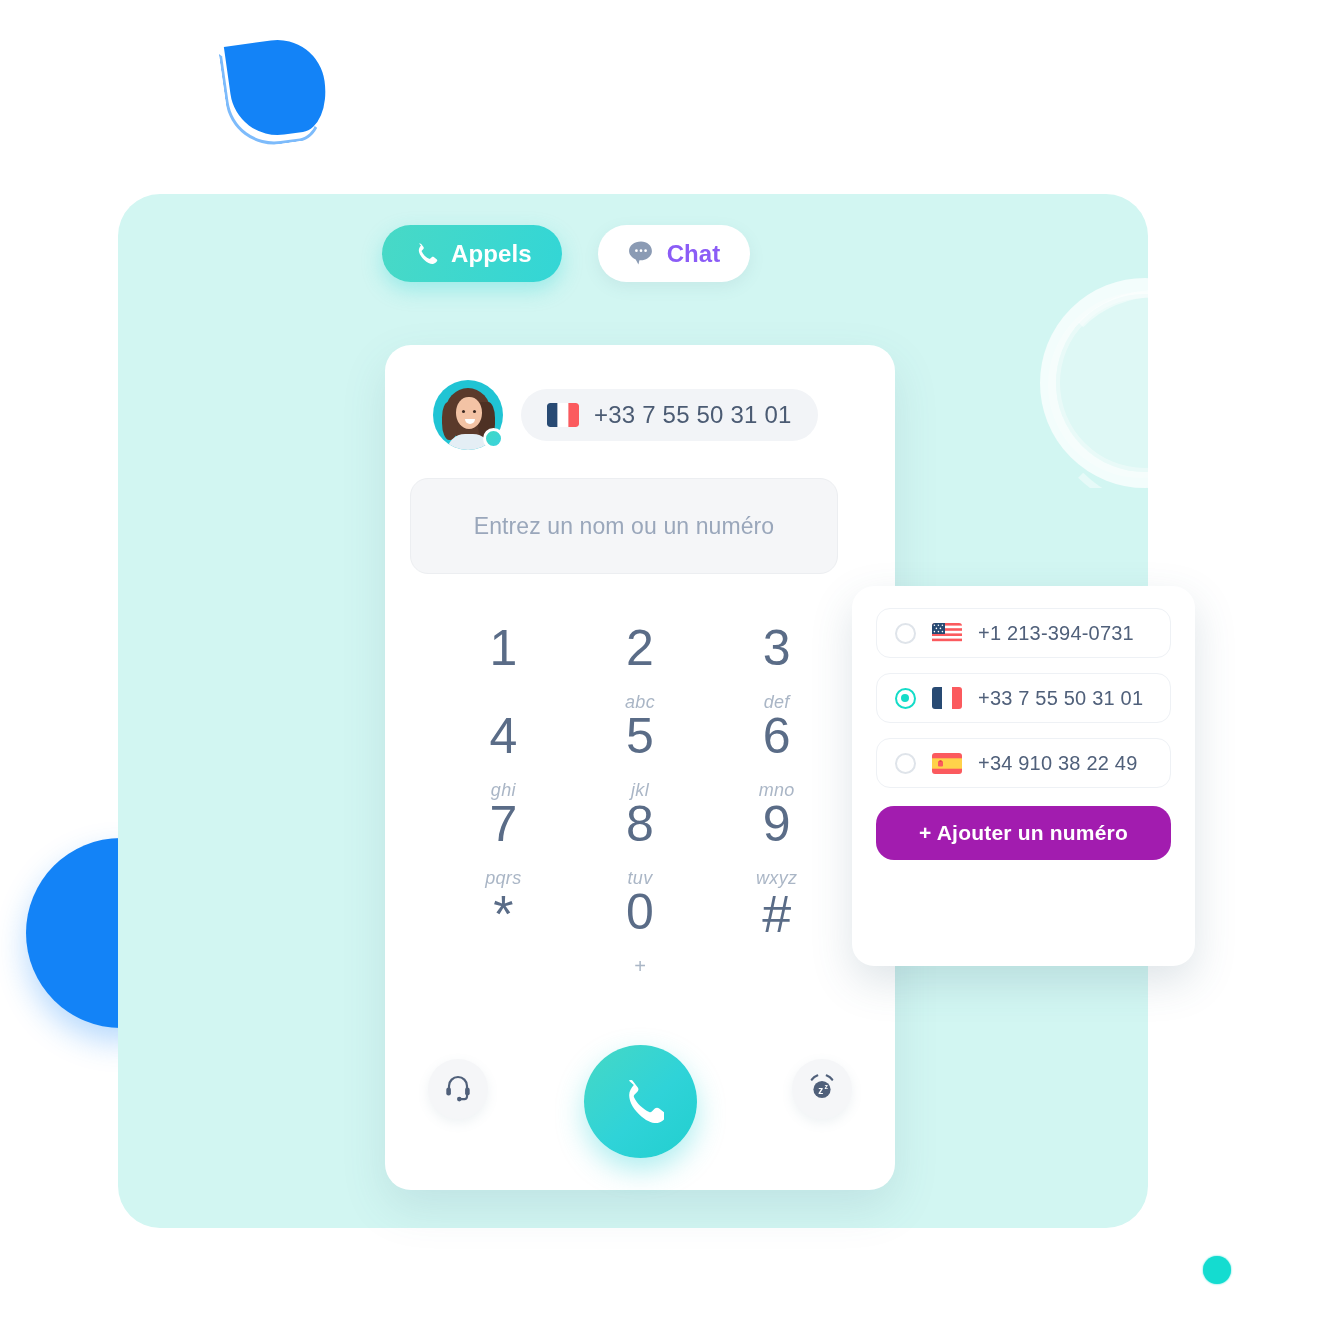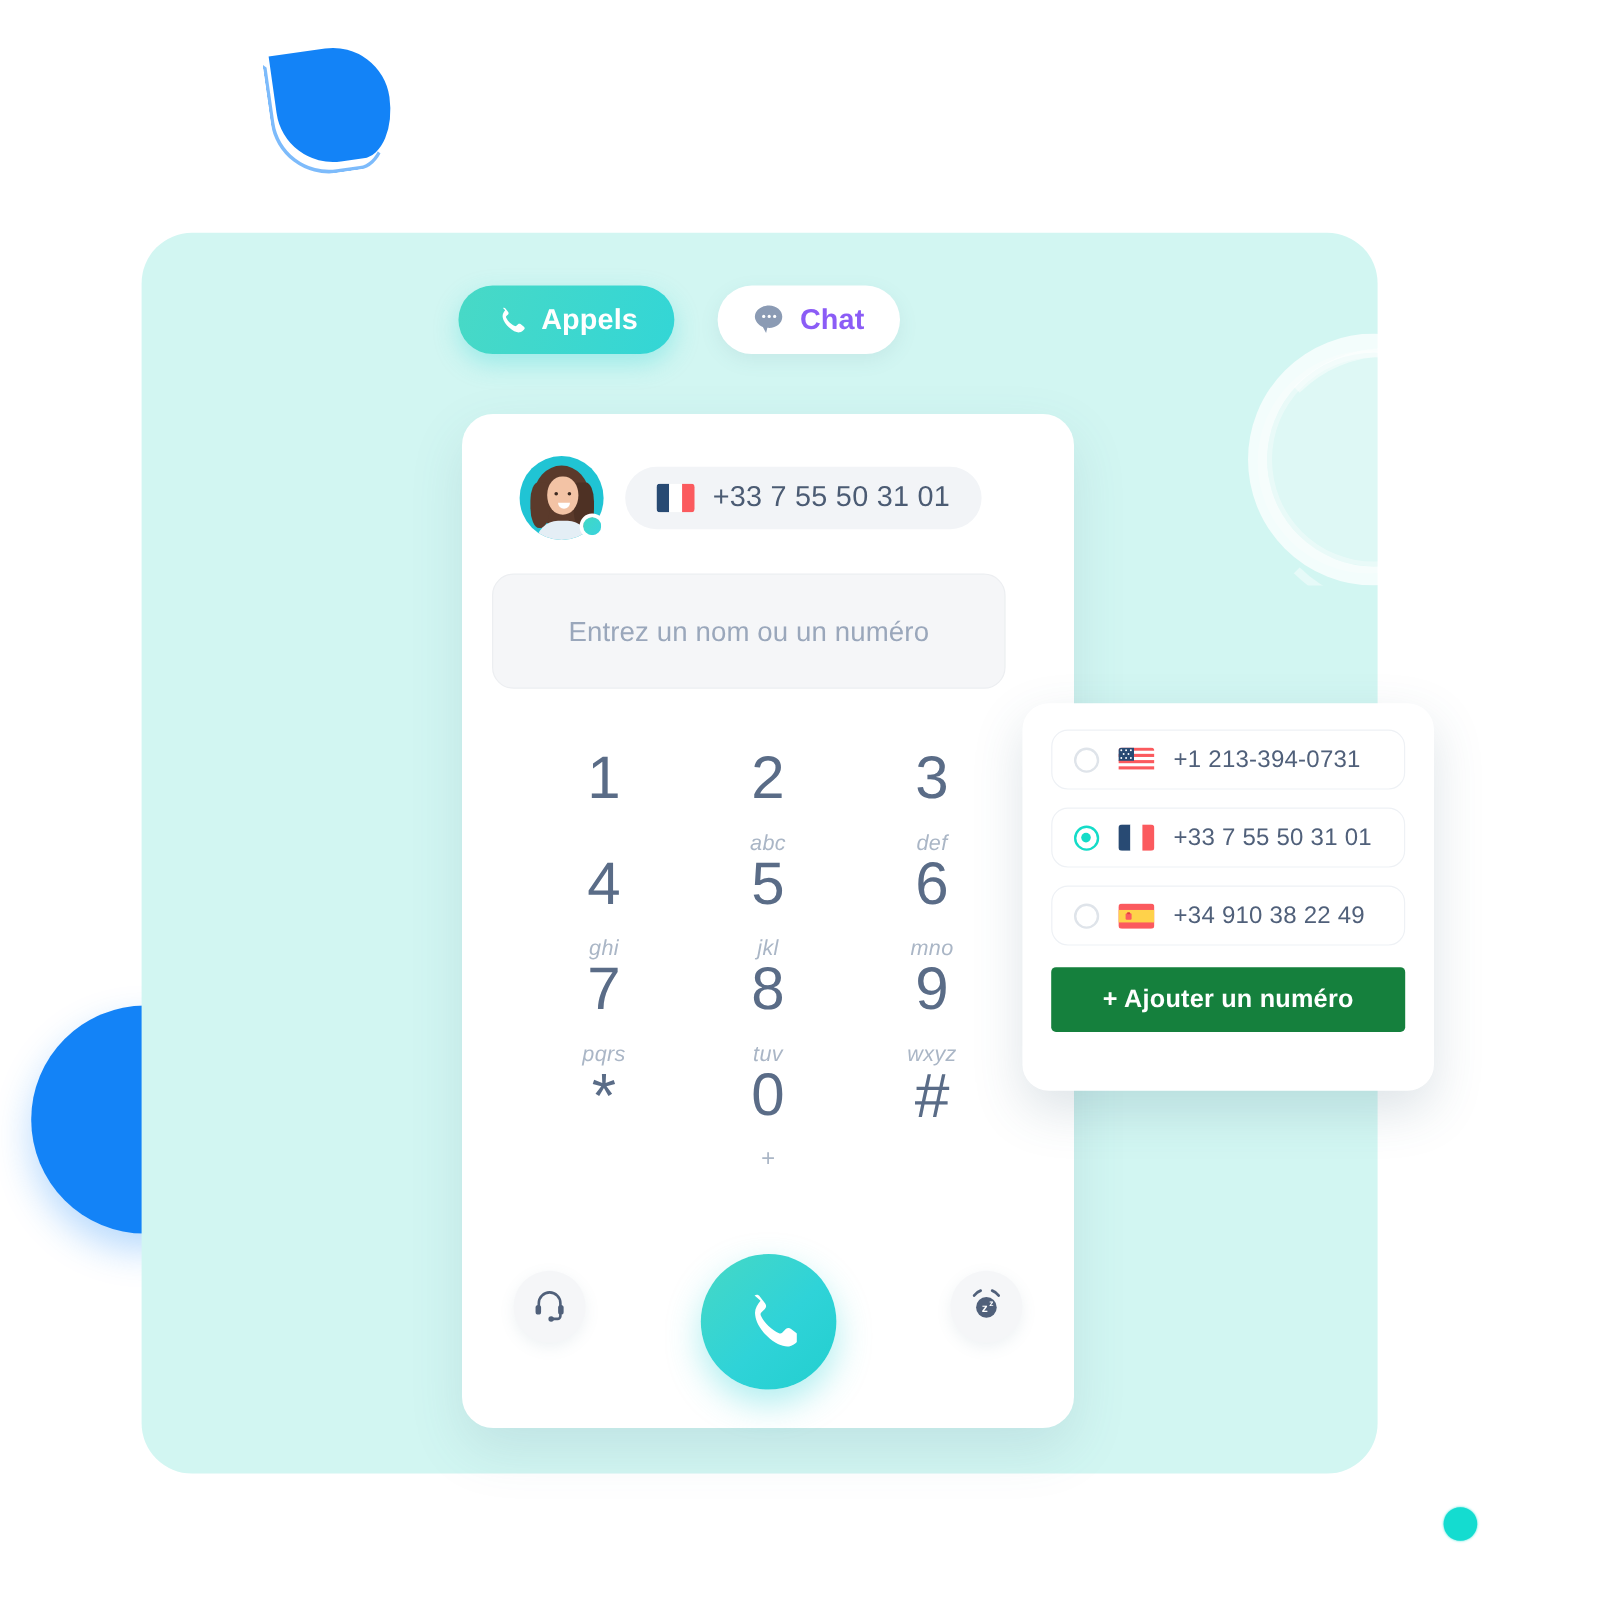--- a/index.html
+++ b/index.html
@@ -69,21 +69,21 @@
     border-left-color: transparent;
   }
   .deco-ring-soft{
     position:absolute; left:1048px; top:292px;
     width:186px; height:186px; border-radius:50%;
     background: rgba(255,255,255,.28);
   }
 
   
   .tabs {
-    position: absolute; left: 382px; top: 238px;
+    position: absolute; left: 382px; top: 225px;
     display: flex; align-items: center; gap: 36px;
     z-index: 6;
   }
   .tab {
     display: flex; align-items: center; gap: 13px;
     height: 57px; padding: 0 30px;
     border-radius: 30px;
     background: #fff;
     color: #8b5cf6;
     font-size: 24px; font-weight: bold;
@@ -213,21 +213,21 @@
     width: 113px; height: 113px; border-radius: 50%;
     background: linear-gradient(135deg,#46d8c5 0%, #2fd3d8 55%, #22cfcf 100%);
     display: flex; align-items: center; justify-content: center;
     box-shadow: 0 12px 28px rgba(47,211,216,.38);
     cursor: pointer;
   }
 
   
   .dropdown {
     position: absolute; left: 852px; top: 586px;
-    width: 343px; height: 323px;
+    width: 343px; height: 380px;
     background: #fff;
     border-radius: 22px;
     box-shadow: 0 16px 42px rgba(60,95,120,.17);
     z-index: 8;
     padding: 22px 24px;
   }
   .num-row {
     display: flex; align-items: center; gap: 16px;
     height: 50px; padding: 0 18px;
     border: 1.5px solid #eef1f5;
@@ -245,22 +245,22 @@
     border-color: #14dcc8;
     position: relative;
   }
   .radio.on::after {
     content: ""; position: absolute;
     left: 4px; top: 4px; width: 8px; height: 8px;
     border-radius: 50%; background: #14dcc8;
   }
   .add-btn {
     height: 54px; width: 100%;
-    background: #15803d;
-    border: none; border-radius: 4px;
+    background: #a21caf;
+    border: none; border-radius: 18px;
     color: #fff; font-size: 21px; font-weight: bold;
     letter-spacing: .2px;
     cursor: pointer;
     font-family: "Liberation Sans", sans-serif;
     margin-top: 3px;
   }
 
   
   .flag { flex: 0 0 auto; border-radius: 3px; overflow: hidden; display: block; }
 </style>

